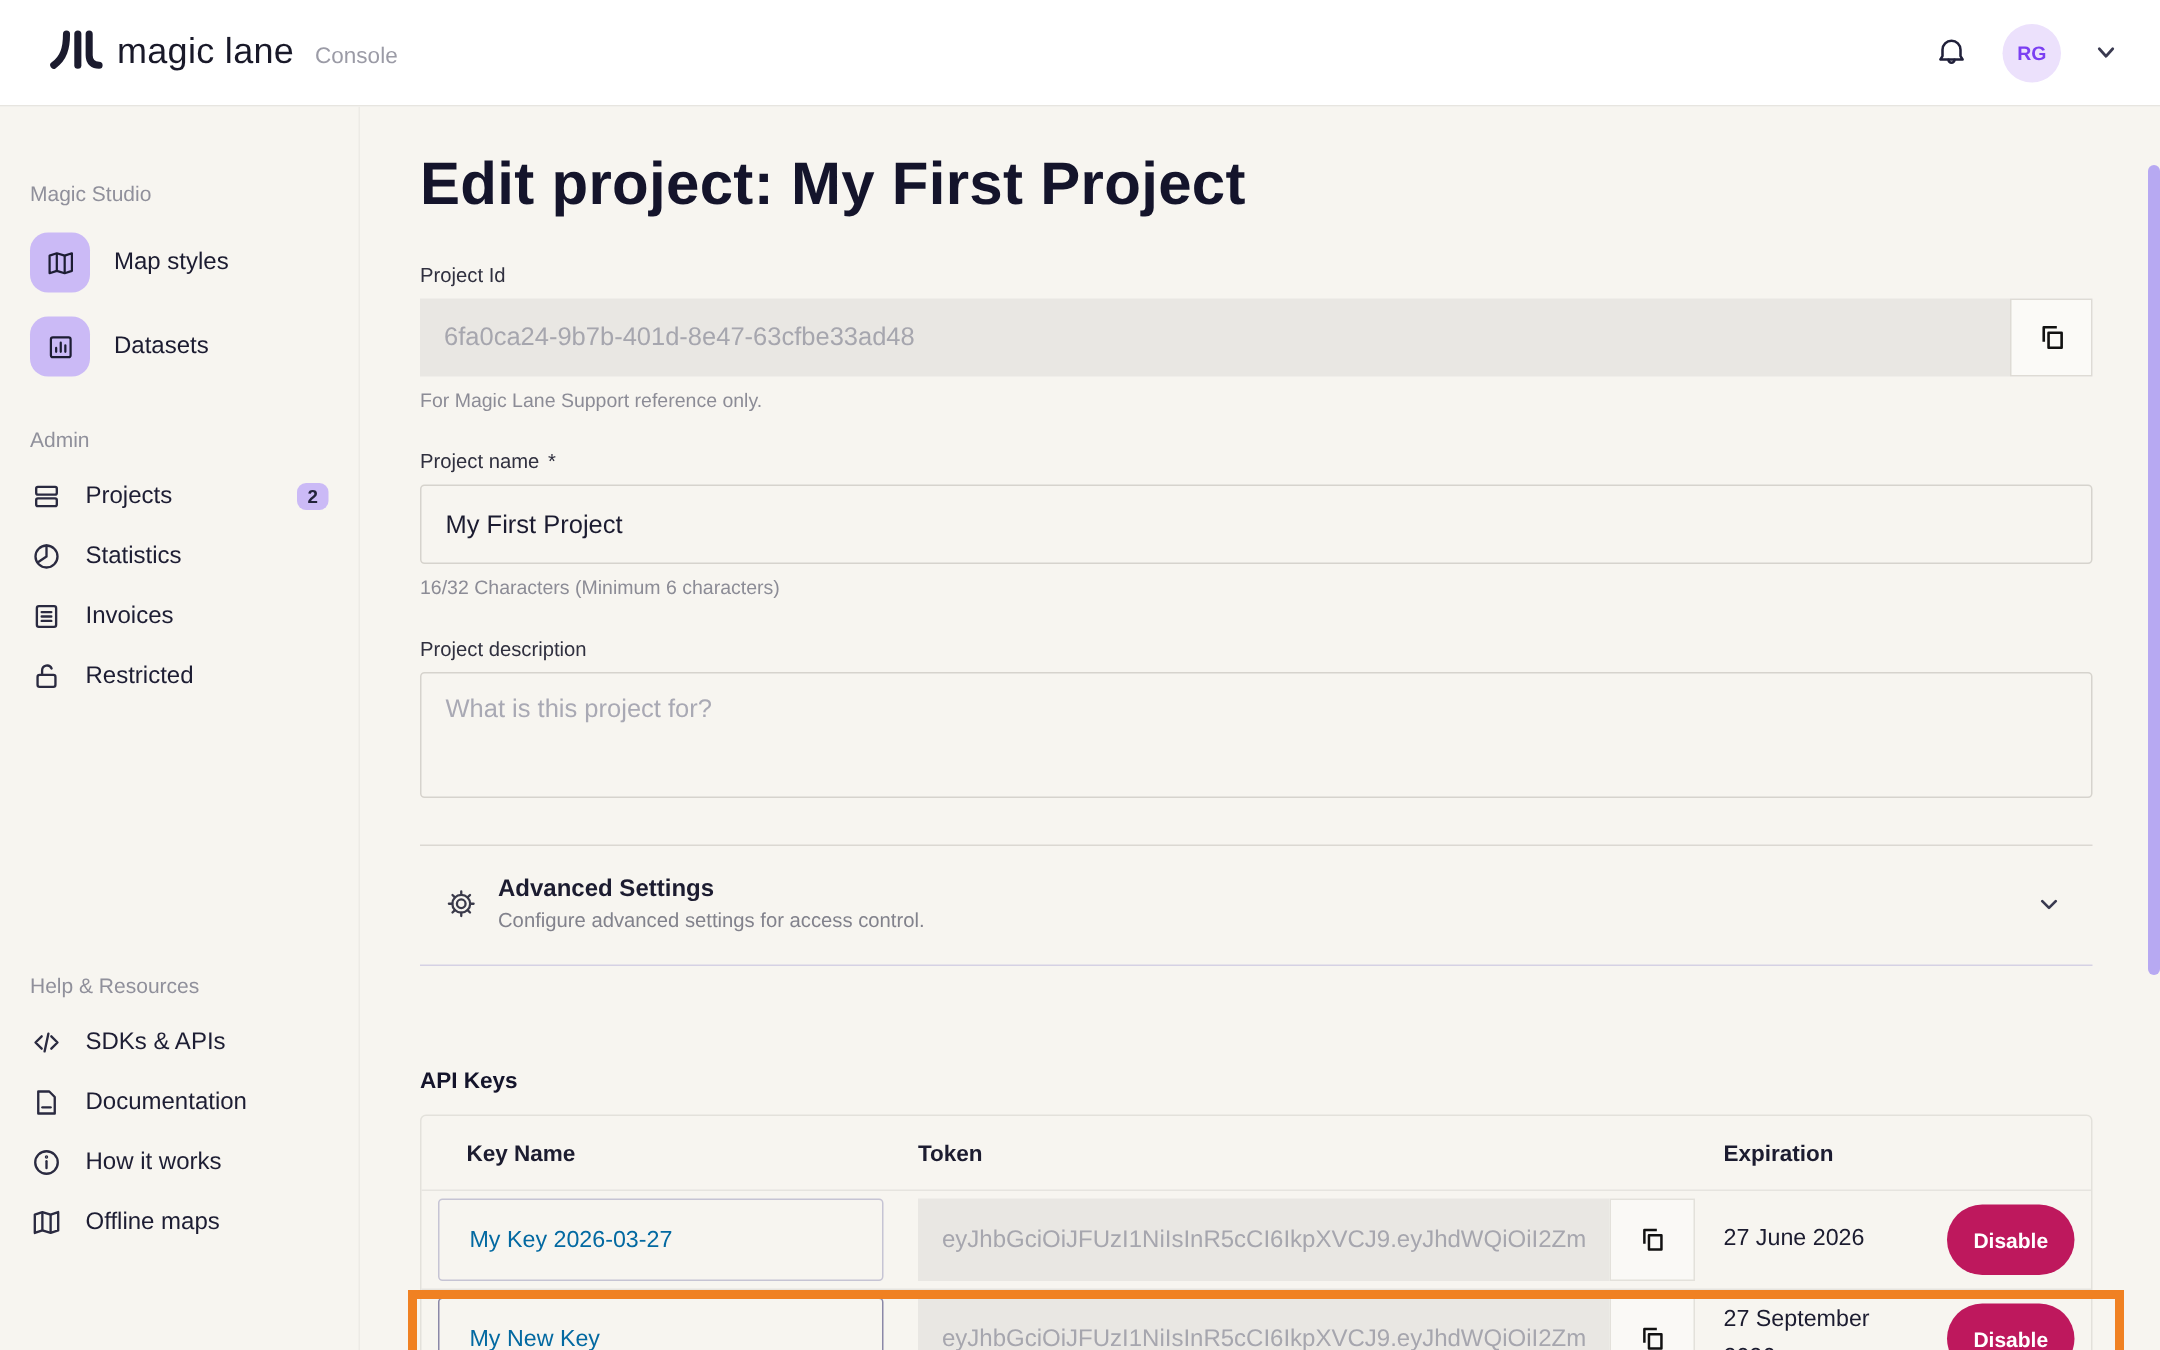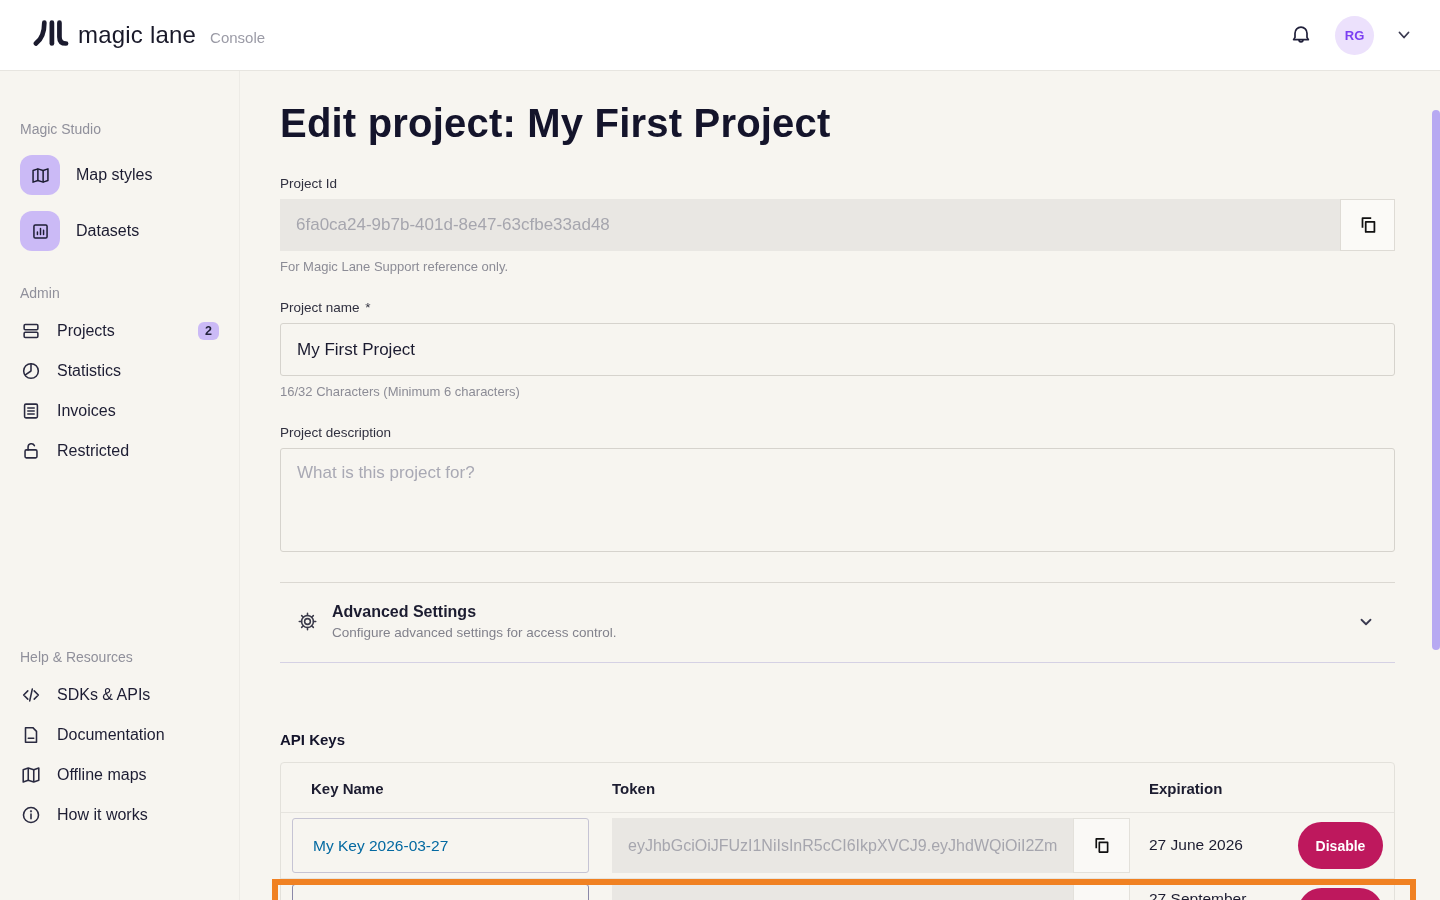--- a/index.html
+++ b/index.html
@@ -43,21 +43,21 @@
   .helper { font-size:13px; color:#8c8c96; margin-top:8px; }
   .id-row { display:flex; }
   .input-disabled { flex:1; height:52px; background:#e9e7e3; border:none; color:#a6a6ae;
     font-size:17px; padding:0 16px; font-family:"Liberation Sans",sans-serif; }
   .copy-btn { width:55px; height:52px; background:#fbfaf7; border:1px solid #dedbd5;
     display:flex; align-items:center; justify-content:center; cursor:pointer; }
   .copy-btn .ic { width:22px; height:22px; color:#111; }
   .text-input { width:100%; height:53px; background:transparent; border:1px solid #d6d3cd;
     border-radius:3px; font-size:17px; color:#1b1b30; padding:0 16px;
     font-family:"Liberation Sans",sans-serif; }
-  .textarea { width:100%; height:104px; background:transparent; border:1px solid #d6d3cd;
+  .textarea { width:100%; height:84px; background:transparent; border:1px solid #d6d3cd;
     border-radius:3px; font-size:17px; color:#1b1b30; padding:14px 16px; resize:none;
     font-family:"Liberation Sans",sans-serif; }
   .textarea::placeholder, .text-input::placeholder { color:#a9a9b4; }
 
   
   .advanced { border-top:1px solid #dbd8d2; border-bottom:1px solid #d5d1e4;
     padding:20px 20px 22px 16px; display:flex; align-items:center; cursor:pointer; }
   .gear { width:23px; height:23px; color:#3a3a4a; margin-right:13px; flex:0 0 23px; }
   .adv-title { font-size:16px; font-weight:700; color:#1c1c30; }
   .adv-sub { font-size:13.5px; color:#82828c; margin-top:4px; }
@@ -193,34 +193,34 @@
 
     <div class="nav-item">
       <svg class="ic" viewBox="0 0 24 24" fill="none" stroke="currentColor" stroke-width="1.7" stroke-linecap="round" stroke-linejoin="round">
         <path d="M6 4h8l4 4v12H6Z"></path>
         <path d="M9 15.5h6"></path>
       </svg>
       <span>Documentation</span>
     </div>
 
     <div class="nav-item">
-      <svg class="ic" viewBox="0 0 24 24" fill="none" stroke="currentColor" stroke-width="1.7" stroke-linejoin="round">
-        <path d="M3.5 6.2 9 4.4l6 1.8 5.5-1.8v13.4L15 19.6l-6-1.8-5.5 1.8Z"></path>
-        <path d="M9 4.4v13.4M15 6.2v13.4"></path>
-      </svg>
-      <span>Offline maps</span>
-    </div>
-
-    <div class="nav-item">
       <svg class="ic" viewBox="0 0 24 24" fill="none" stroke="currentColor" stroke-width="1.7" stroke-linecap="round">
         <circle cx="12" cy="12" r="8.2"></circle>
         <path d="M12 11v5"></path>
         <circle cx="12" cy="8" r="0.4" fill="currentColor"></circle>
       </svg>
       <span>How it works</span>
+    </div>
+
+    <div class="nav-item">
+      <svg class="ic" viewBox="0 0 24 24" fill="none" stroke="currentColor" stroke-width="1.7" stroke-linejoin="round">
+        <path d="M3.5 6.2 9 4.4l6 1.8 5.5-1.8v13.4L15 19.6l-6-1.8-5.5 1.8Z"></path>
+        <path d="M9 4.4v13.4M15 6.2v13.4"></path>
+      </svg>
+      <span>Offline maps</span>
     </div>
   </div>
 
   <div class="main">
     <div class="page-title">Edit project: My First Project</div>
 
     <div class="fgroup">
       <div class="flabel">Project Id</div>
       <div class="id-row">
         <input class="input-disabled" disabled="" value="6fa0ca24-9b7b-401d-8e47-63cfbe33ad48" style="">

